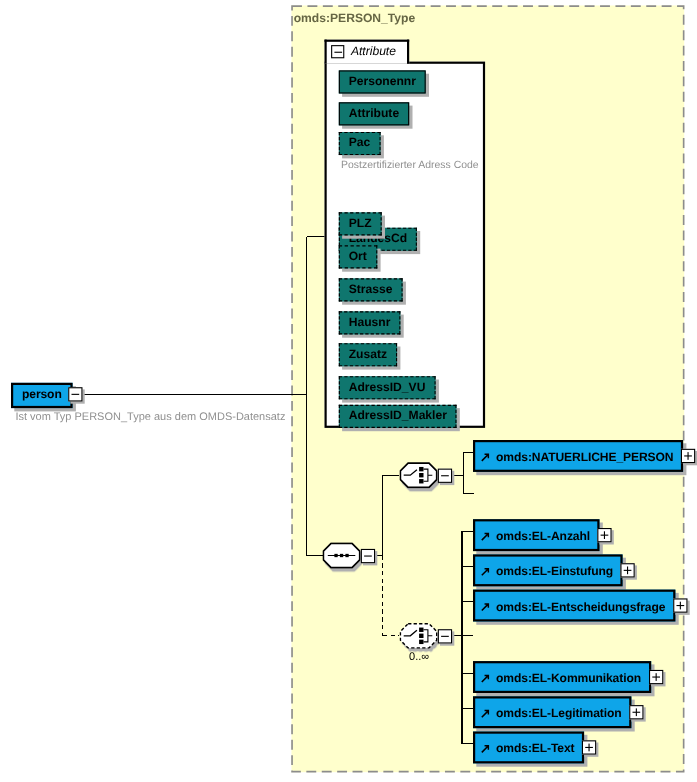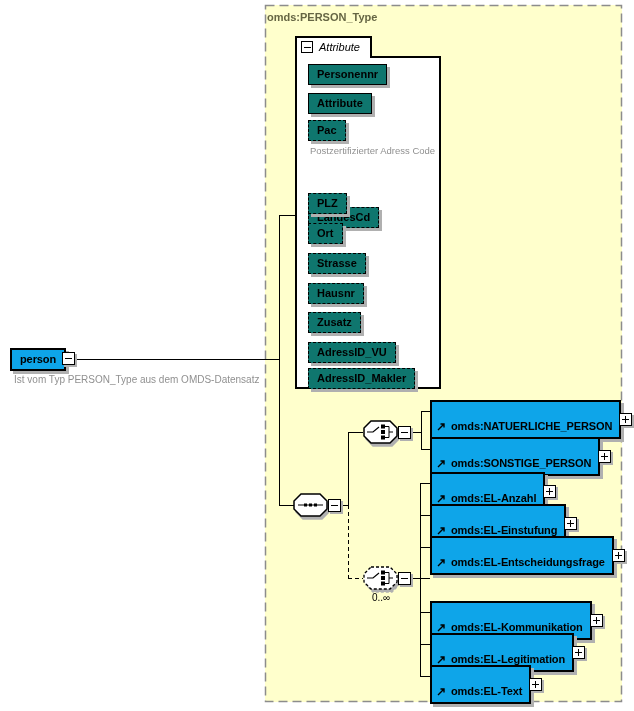--- a/index.html
+++ b/index.html
@@ -31,21 +31,21 @@
     padding:3px 8px;font-size:11px;font-weight:bold;color:#000;
     white-space:nowrap;box-shadow:3px 3px 0 #b0b0b0;z-index:5;
     letter-spacing:-0.1px;line-height:13px;
   }
   .attr-box{
     position:absolute;background:#0f766e;border:1px solid #000;
     padding:3px 8px;font-size:11px;font-weight:bold;color:#000;
     white-space:nowrap;box-shadow:3px 3px 0 #b0b0b0;z-index:5;line-height:13px;
   }
   .optional{border-style:dashed;}
-  .el{padding:18px 7px 3px 5px;}
+  .el{padding:8px 7px 3px 5px;}
   .note{
     position:absolute;color:#909090;font-size:10px;white-space:nowrap;z-index:5;
   }
   .small-note{font-size:9.5px;}
   .toggle{
     position:absolute;width:13px;height:13px;background:#fff;
     border:1px solid #000;box-sizing:border-box;
     box-shadow:2px 2px 0 #b0b0b0;z-index:6;
   }
   .toggle::before{
@@ -164,27 +164,20 @@
   <span class="toggle" style="left:398px;top:572px;"></span>
   <div class="occurrence">0..∞</div>
 
   <div class="box el" style="left:430px;top:400px;">
     <span class="refarrow"><svg width="8" height="9">
           <path d="M1 8 L7 2 M3.5 2 H7 V5.5" fill="none" stroke="#000" stroke-width="1.4"></path>
         </svg></span>
     <span>omds:NATUERLICHE_PERSON</span>
     <span class="toggle plus"></span>
   </div>
-  <div class="box el" style="left:430px;top:437px;">
-    <span class="refarrow"><svg width="8" height="9">
-          <path d="M1 8 L7 2 M3.5 2 H7 V5.5" fill="none" stroke="#000" stroke-width="1.4"></path>
-        </svg></span>
-    <span>omds:SONSTIGE_PERSON</span>
-    <span class="toggle plus"></span>
-  </div>
 
   <div class="box el" style="left:430px;top:472px;">
     <span class="refarrow"><svg width="8" height="9">
           <path d="M1 8 L7 2 M3.5 2 H7 V5.5" fill="none" stroke="#000" stroke-width="1.4"></path>
         </svg></span>
     <span>omds:EL-Anzahl</span>
     <span class="toggle plus"></span>
   </div>
   <div class="box el" style="left:430px;top:504px;">
     <span class="refarrow"><svg width="8" height="9">

